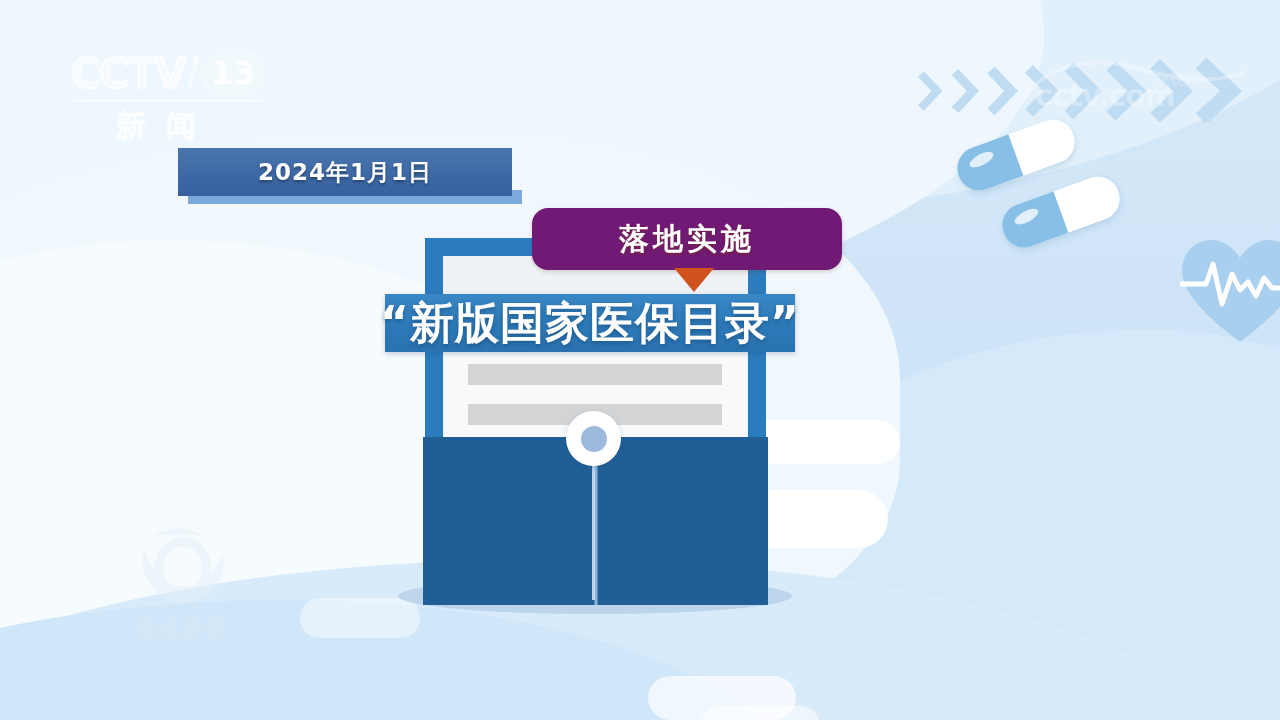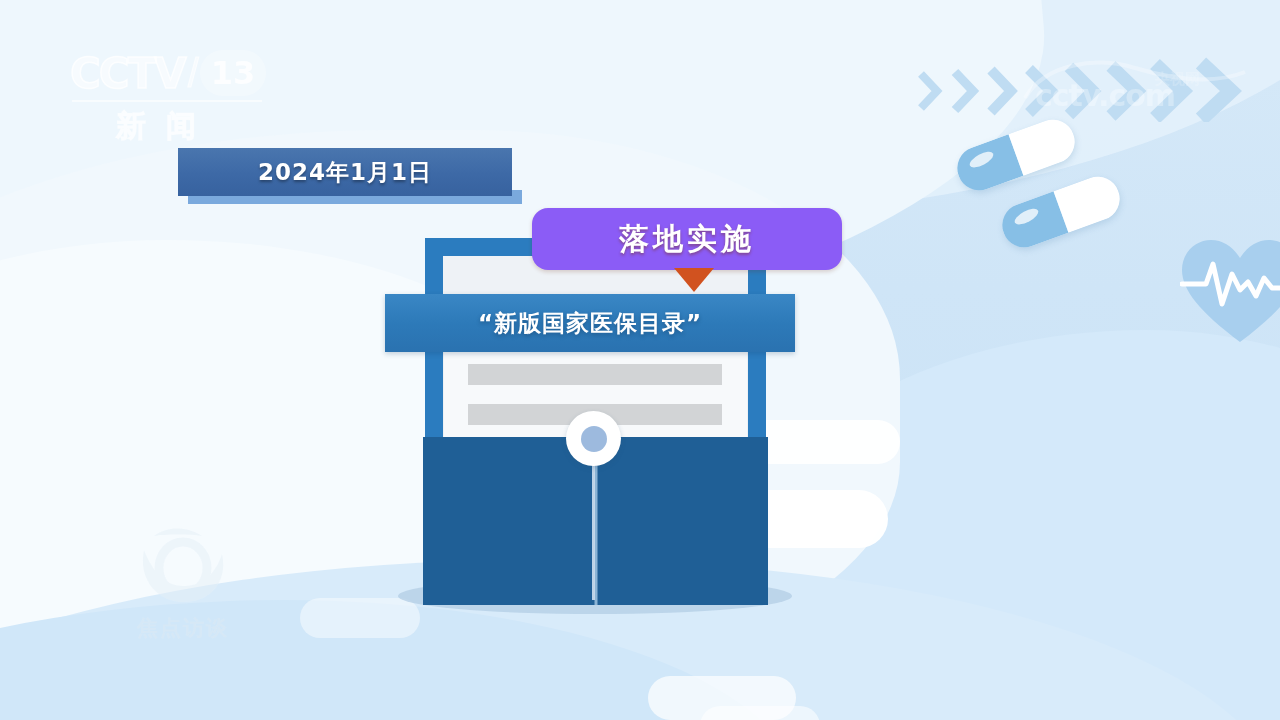--- a/index.html
+++ b/index.html
@@ -151,21 +151,21 @@
     position:absolute;left:566px;top:411px;width:55px;height:55px;
     border-radius:50%;background:#ffffff;
     display:flex;align-items:center;justify-content:center;
     box-shadow:0 2px 5px rgba(40,80,120,.22);
   }
   .case-clasp .inner{width:26px;height:26px;border-radius:50%;background:#9dbade;}
 
   
   .badge{
     position:absolute;left:532px;top:208px;width:310px;height:62px;
-    background:#8b5cf6;border-radius:16px;
+    background:#701a75;border-radius:16px;
     display:flex;align-items:center;justify-content:center;
     box-shadow:0 2px 4px rgba(110,45,15,.2);
   }
   .badge .badge-text{
     font-size:30px;font-weight:bold;color:#ffffff;letter-spacing:4px;
     text-shadow:0 2px 3px rgba(120,45,10,.45);
     font-family:"DejaVu Sans","Liberation Sans",sans-serif;
   }
   .badge-tail{
     position:absolute;left:674px;top:268px;
@@ -174,21 +174,21 @@
   }
 
   
   .title-banner{
     position:absolute;left:385px;top:294px;width:410px;height:58px;
     background:linear-gradient(180deg,#3a87c5 0%,#2d7ab9 50%,#2a72b0 100%);
     display:flex;align-items:center;justify-content:center;
     box-shadow:0 2px 5px rgba(20,60,100,.22);
   }
   .title-banner .title-text{
-    font-size:23px;font-weight:bold;color:#ffffff;letter-spacing:1px;
+    font-size:44px;font-weight:bold;color:#ffffff;letter-spacing:1px;
     text-shadow:0 2px 4px rgba(15,55,95,.45);
     font-family:"DejaVu Sans","Liberation Sans",sans-serif;
     white-space:nowrap;
   }
 
   
   .pill{position:absolute;width:122px;height:44px;border-radius:22px;overflow:hidden;
         box-shadow:0 3px 6px rgba(90,140,180,.22);}
   .pill .half-blue{position:absolute;left:0;top:0;width:50%;height:100%;background:#87bfe6;}
   .pill .half-white{position:absolute;right:0;top:0;width:50%;height:100%;background:#ffffff;}

